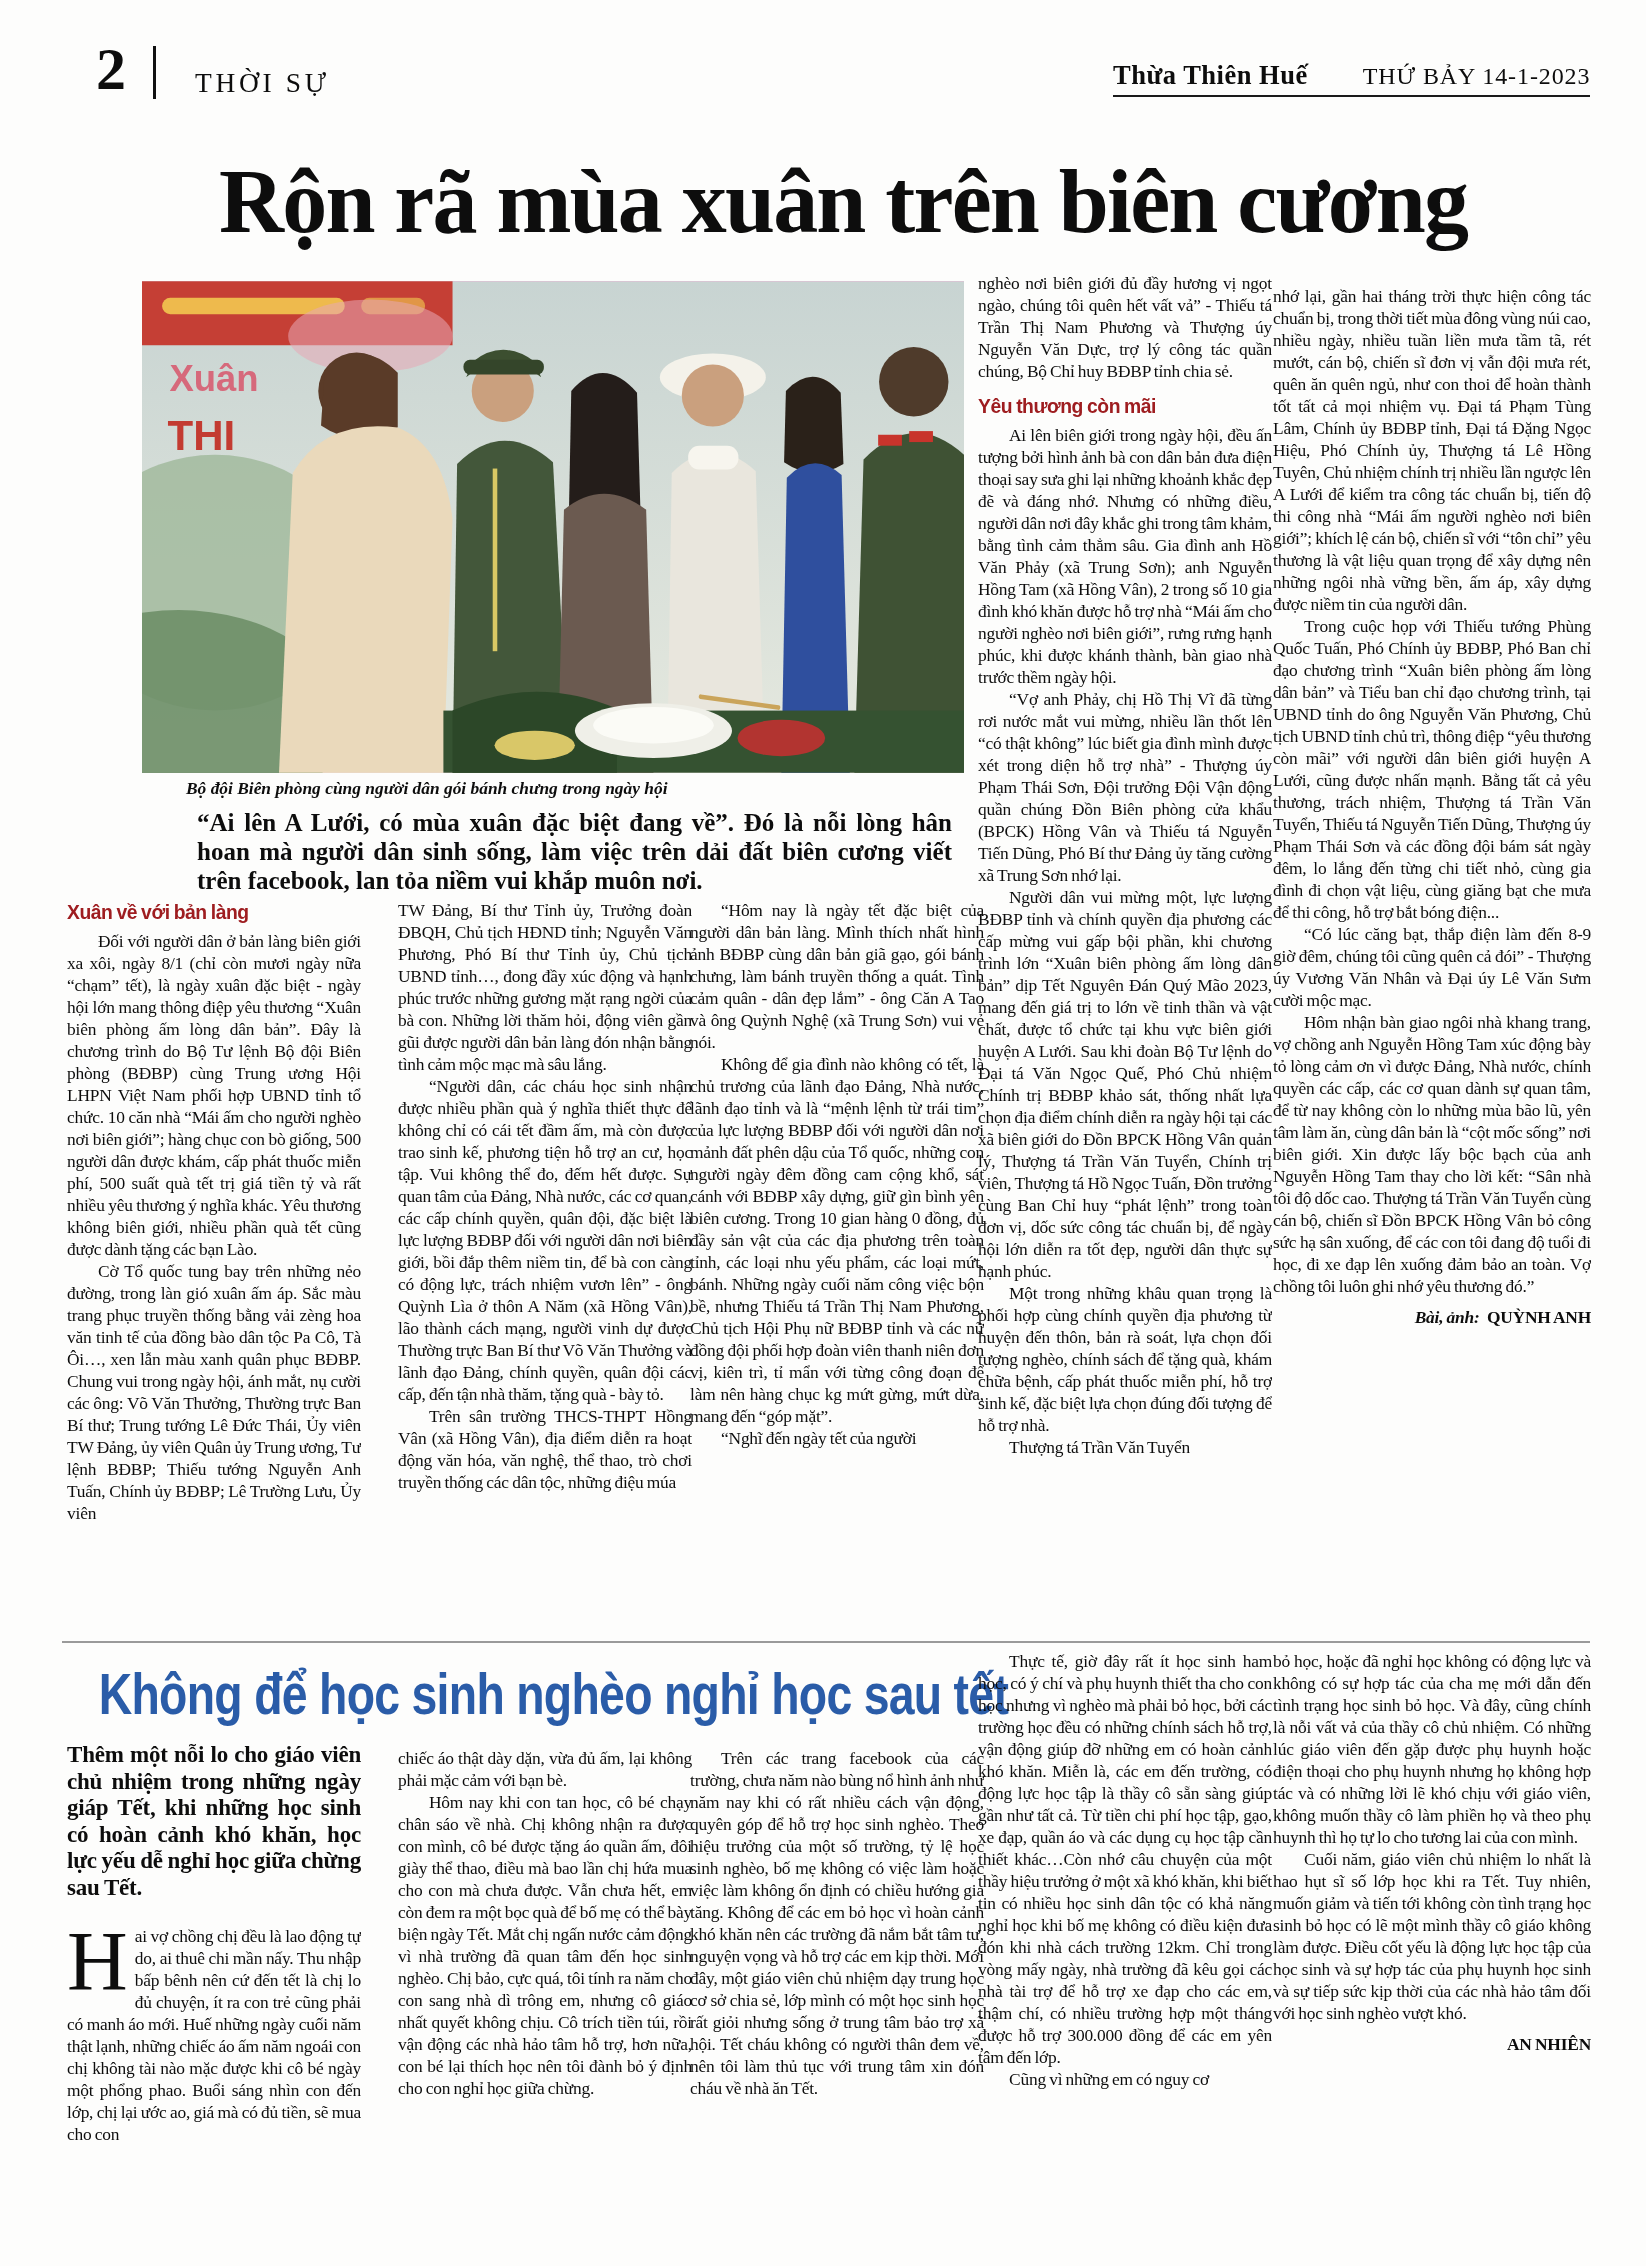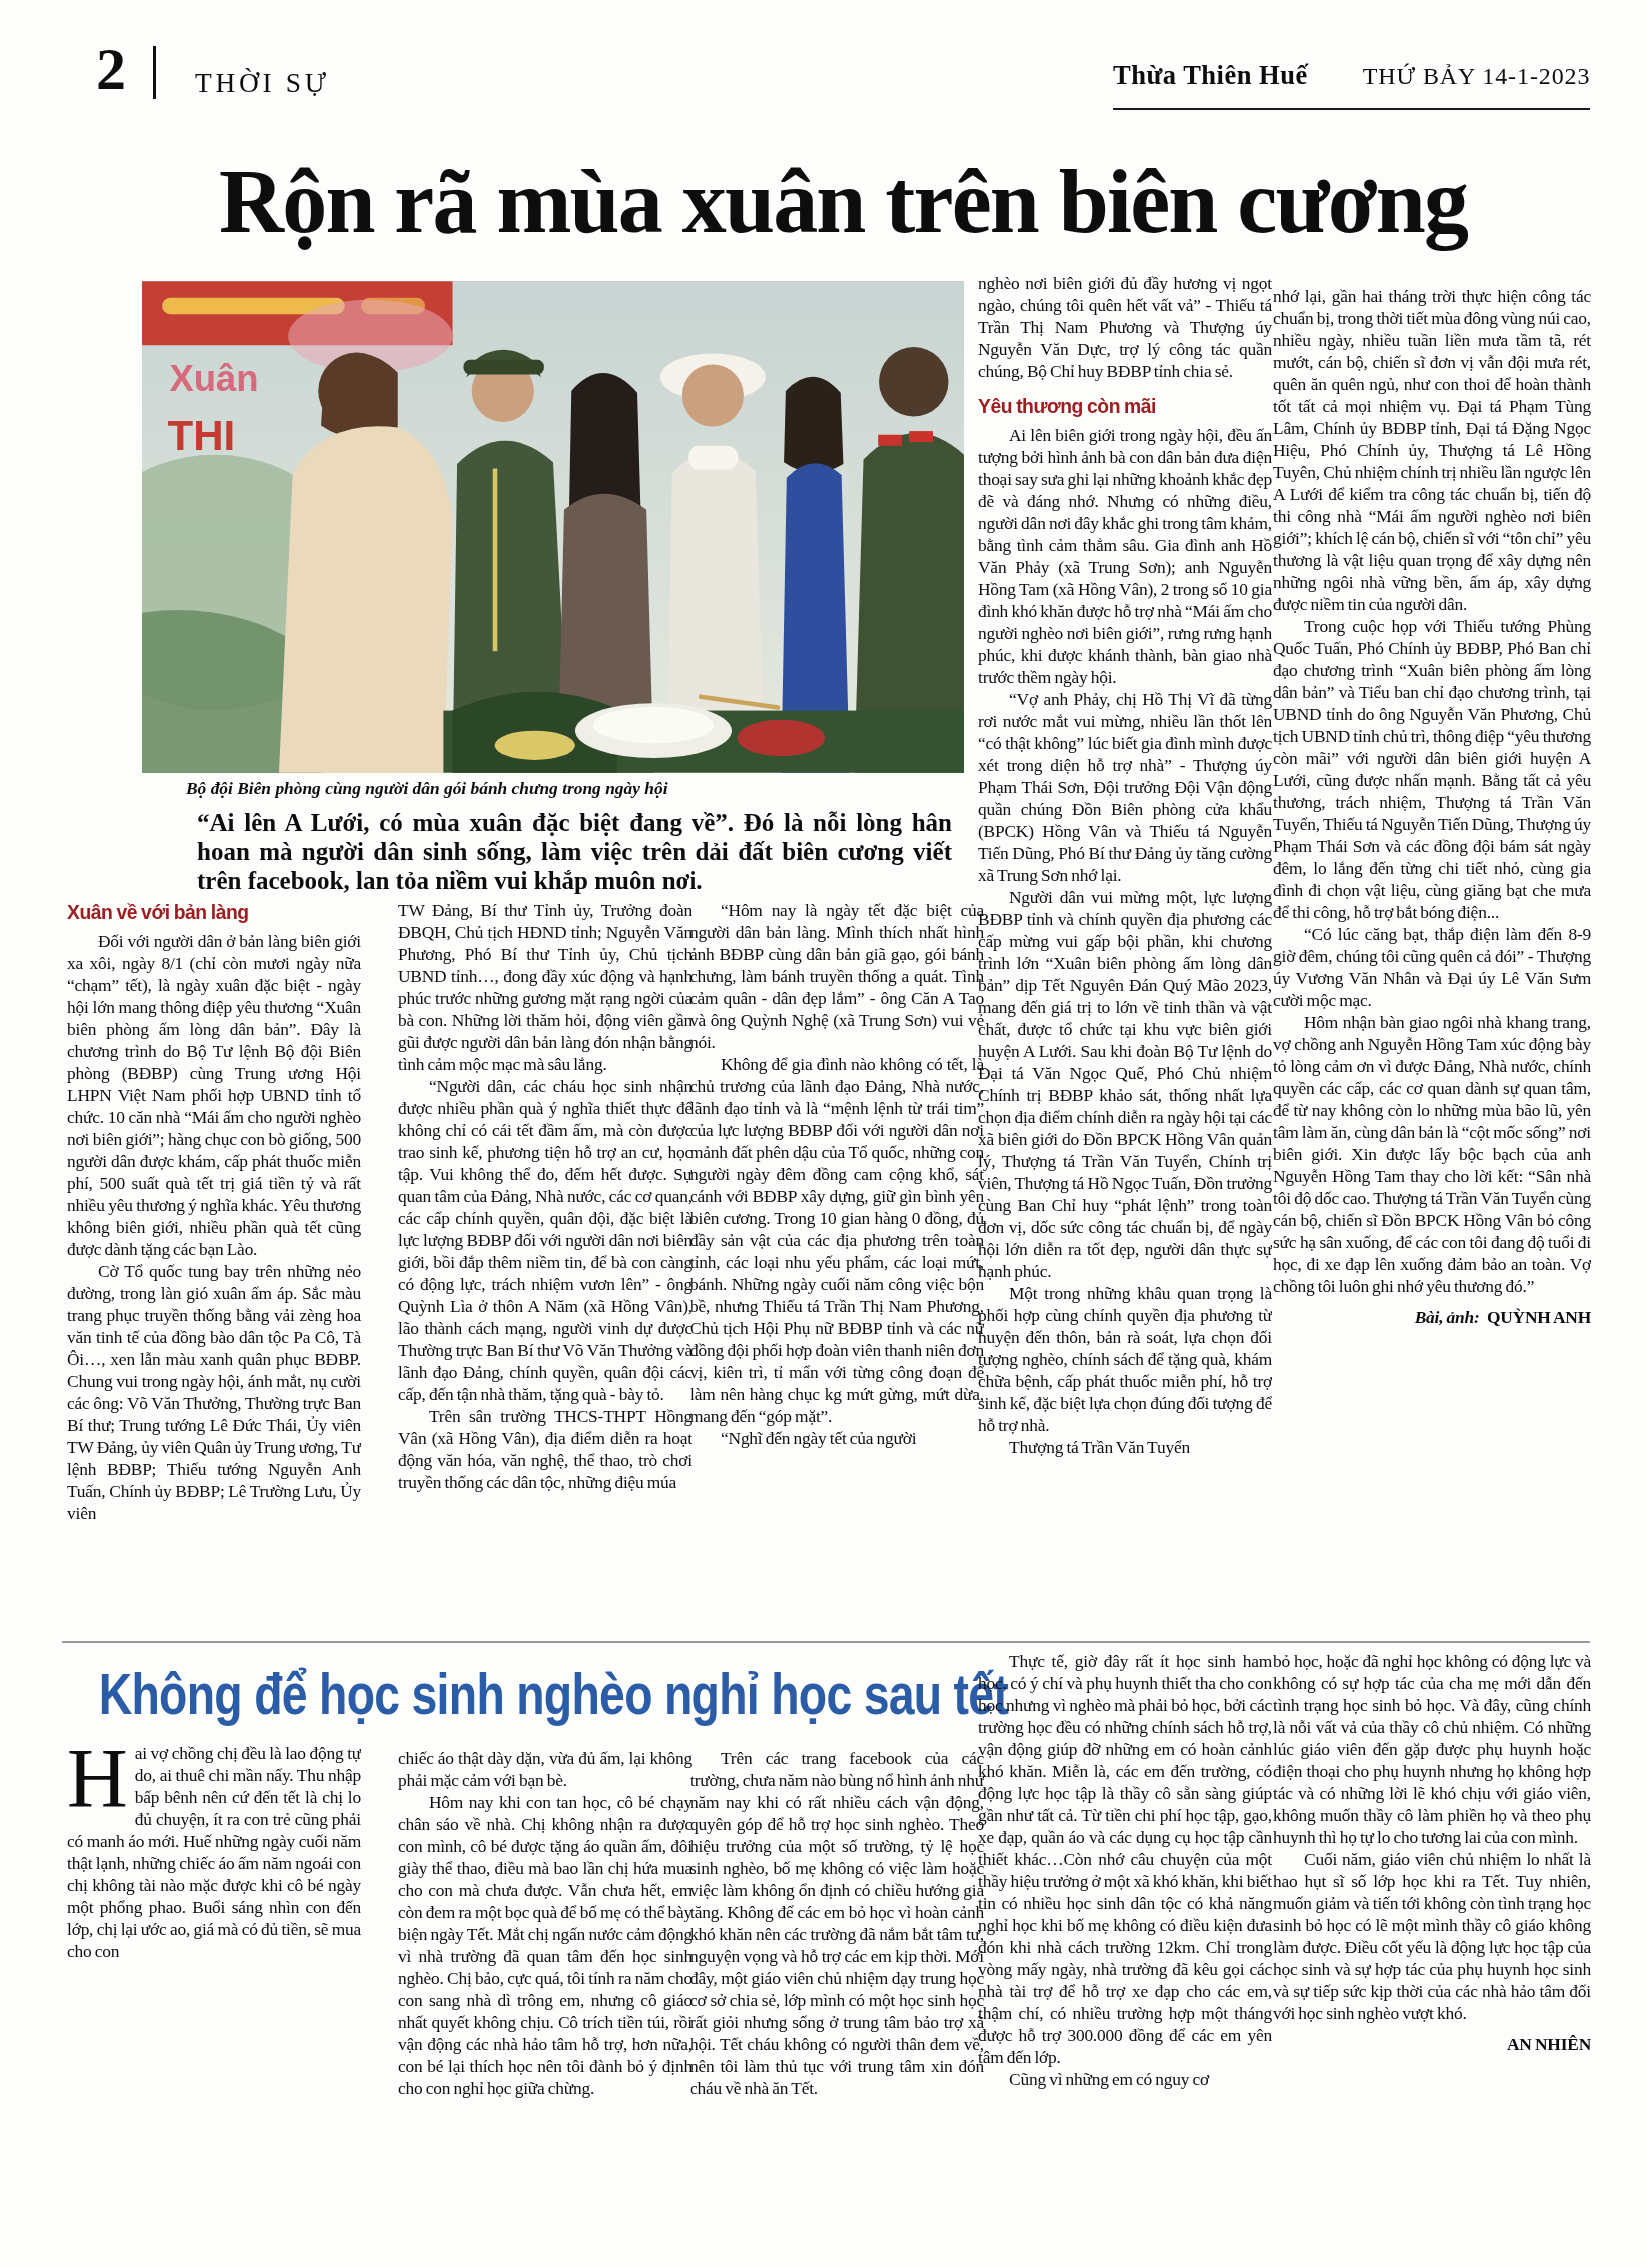--- a/index.html
+++ b/index.html
@@ -4,21 +4,21 @@
 <style>
   html,body{margin:0;padding:0;}
   body{width:1647px;height:2267px;position:relative;background:#fdfdfc;
        font-family:"Liberation Serif", serif;color:#0d0d0d;overflow:hidden;}
   .abs{position:absolute;}
 
   
   .pagenum{font-size:60px;font-weight:700;line-height:1;}
   .hdr-divider{width:2.7px;background:#111;}
   .section{font-size:27.4px;letter-spacing:3.7px;font-weight:400;}
-  .hdr-right{display:flex;align-items:baseline;gap:31px;border-bottom:2.7px solid #1a1a1a;padding-bottom:17px;}
+  .hdr-right{display:flex;align-items:baseline;gap:31px;border-bottom:2.7px solid #1a1a1a;padding-bottom:4px;}
   .masthead{font-size:26.5px;font-weight:700;letter-spacing:0.5px;}
   .issue-date{font-size:24px;letter-spacing:0.9px;margin-left:24px;}
 
   
   .headline1{font-size:90px;font-weight:700;letter-spacing:-1.8px;white-space:nowrap;
              transform:scaleX(.97);transform-origin:left center;line-height:1;}
   .headline2-wrap{display:flex;justify-content:center;align-items:center;}
   .headline2{font-family:"Liberation Sans", sans-serif;font-weight:700;font-size:58px;
              color:#2a5ca8;white-space:nowrap;letter-spacing:-0.9px;
              transform:scaleX(.8);transform-origin:center center;}
@@ -151,20 +151,21 @@
     <div class="byline"><span class="pfx">Bài, ảnh:</span><span>QUỲNH ANH</span></div>
   </div>
 
 <div class="abs rule" style="left:62px;top:1641px;width:1528px;"></div>
 
 <div class="abs headline2-wrap" style="left:119px;top:1652px;width:868px;height:82px;">
   <span class="headline2">Không để học sinh nghèo nghỉ học sau tết</span>
 </div>
 
 <div class="abs col" style="left:67px;top:1742px;width:294px;height:475px;">
+    <div class="intro">Thêm một nỗi lo cho giáo viên chủ nhiệm trong những ngày giáp Tết, khi những học sinh có hoàn cảnh khó khăn, học lực yếu dễ nghỉ học giữa chừng sau Tết.</div>
     <div class="para cont"><span class="dropcap">H</span>ai vợ chồng chị đều là lao động tự do, ai thuê chi mần nấy. Thu nhập bấp bênh nên cứ đến tết là chị lo đủ chuyện, ít ra con trẻ cũng phải có manh áo mới. Huế những ngày cuối năm thật lạnh, những chiếc áo ấm năm ngoái con chị không tài nào mặc được khi cô bé ngày một phổng phao. Buổi sáng nhìn con đến lớp, chị lại ước ao, giá mà có đủ tiền, sẽ mua cho con</div>
   </div>
 <div class="abs col" style="left:398px;top:1747px;width:294px;height:429px;">
     <div class="para cont">chiếc áo thật dày dặn, vừa đủ ấm, lại không phải mặc cảm với bạn bè.</div>
     <div class="para">Hôm nay khi con tan học, cô bé chạy chân sáo về nhà. Chị không nhận ra được con mình, cô bé được tặng áo quần ấm, đôi giày thể thao, điều mà bao lần chị hứa mua cho con mà chưa được. Vẫn chưa hết, em còn đem ra một bọc quà để bố mẹ có thể bày biện ngày Tết. Mắt chị ngấn nước cảm động vì nhà trường đã quan tâm đến học sinh nghèo. Chị bảo, cực quá, tôi tính ra năm cho con sang nhà dì trông em, nhưng cô giáo nhất quyết không chịu. Cô trích tiền túi, rồi vận động các nhà hảo tâm hỗ trợ, hơn nữa, con bé lại thích học nên tôi đành bỏ ý định cho con nghỉ học giữa chừng.</div>
   </div>
 <div class="abs col" style="left:690px;top:1747px;width:294px;height:439px;">
     <div class="para">Trên các trang facebook của các trường, chưa năm nào bùng nổ hình ảnh như năm nay khi có rất nhiều cách vận động, quyên góp để hỗ trợ học sinh nghèo. Theo hiệu trưởng của một số trường, tỷ lệ học sinh nghèo, bố mẹ không có việc làm hoặc việc làm không ổn định có chiều hướng gia tăng. Không để các em bỏ học vì hoàn cảnh khó khăn nên các trường đã nắm bắt tâm tư, nguyện vọng và hỗ trợ các em kịp thời. Mới đây, một giáo viên chủ nhiệm dạy trung học cơ sở chia sẻ, lớp mình có một học sinh học rất giỏi nhưng sống ở trung tâm bảo trợ xã hội. Tết cháu không có người thân đem về, nên tôi làm thủ tục với trung tâm xin đón cháu về nhà ăn Tết.</div>
   </div>
 <div class="abs col" style="left:978px;top:1650px;width:294px;height:548px;">

